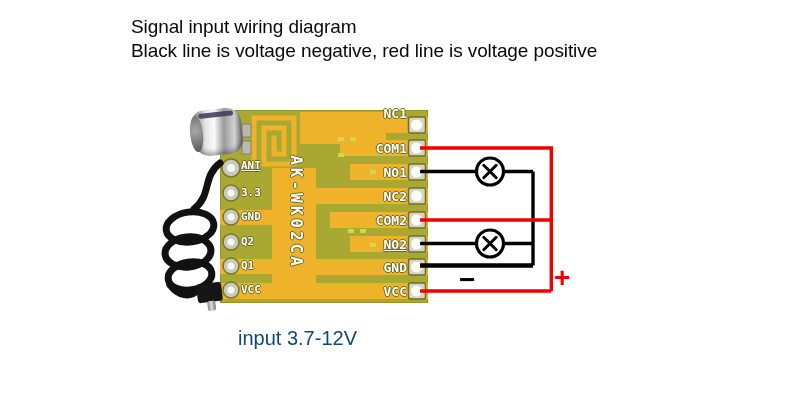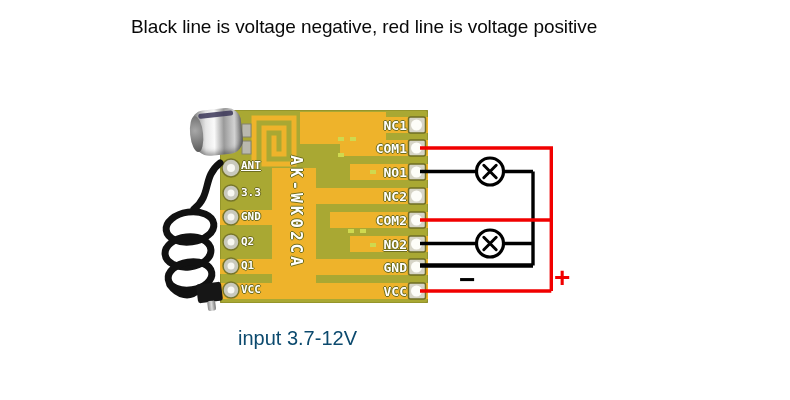--- a/index.html
+++ b/index.html
@@ -61,20 +61,21 @@
   .polarity{position:absolute;font-weight:bold;line-height:1;}
   #minus-mark{left:459px;top:266px;font-size:28px;color:#000000;}
   #plus-mark{left:554px;top:264px;font-size:28px;color:#f10000;}
 </style>
 </head>
 <body>
 
 <div id="canvas">
 
   <div id="header">
+    <div>Signal input wiring diagram</div>
     <div>Black line is voltage negative, red line is voltage positive</div>
   </div>
 
   <svg id="board-art" width="208" height="193" viewBox="0 0 208 193">
     <rect x="0" y="0" width="208" height="193" rx="3" fill="#a9a833" stroke="#8f8e2a" stroke-width="1.5"></rect>
     <g fill="#eeb32b">
       <rect x="80" y="2" width="86" height="32"></rect>
       <rect x="52" y="58" width="44" height="130"></rect>
       <rect x="96" y="7" width="112" height="16"></rect>
       <rect x="120" y="30" width="88" height="16"></rect>
@@ -164,21 +165,21 @@
 
   <div id="model-text">AK-WK02CA</div>
 
   <div class="pin-label left" style="top:159px;text-decoration:underline;">ANT</div>
   <div class="pin-label left" style="top:186px;">3.3</div>
   <div class="pin-label left" style="top:210px;">GND</div>
   <div class="pin-label left" style="top:235px;">Q2</div>
   <div class="pin-label left" style="top:259px;">Q1</div>
   <div class="pin-label left" style="top:283px;">VCC</div>
 
-  <div class="pin-label right" style="top:118px;text-align:center;">NC1</div>
+  <div class="pin-label right" style="top:106px;text-align:center;">NC1</div>
   <div class="pin-label right" style="top:141px;">COM1</div>
   <div class="pin-label right" style="top:165px;">NO1</div>
   <div class="pin-label right" style="top:189px;">NC2</div>
   <div class="pin-label right" style="top:213px;">COM2</div>
   <div class="pin-label right" style="top:237px;text-decoration:underline;">NO2</div>
   <div class="pin-label right" style="top:260px;">GND</div>
   <div class="pin-label right" style="top:284px;">VCC</div>
 
   <svg style="position:absolute;left:0;top:0;" width="790" height="400" viewBox="0 0 790 400">
     <g fill="none" stroke="#000000" stroke-width="3.4">

